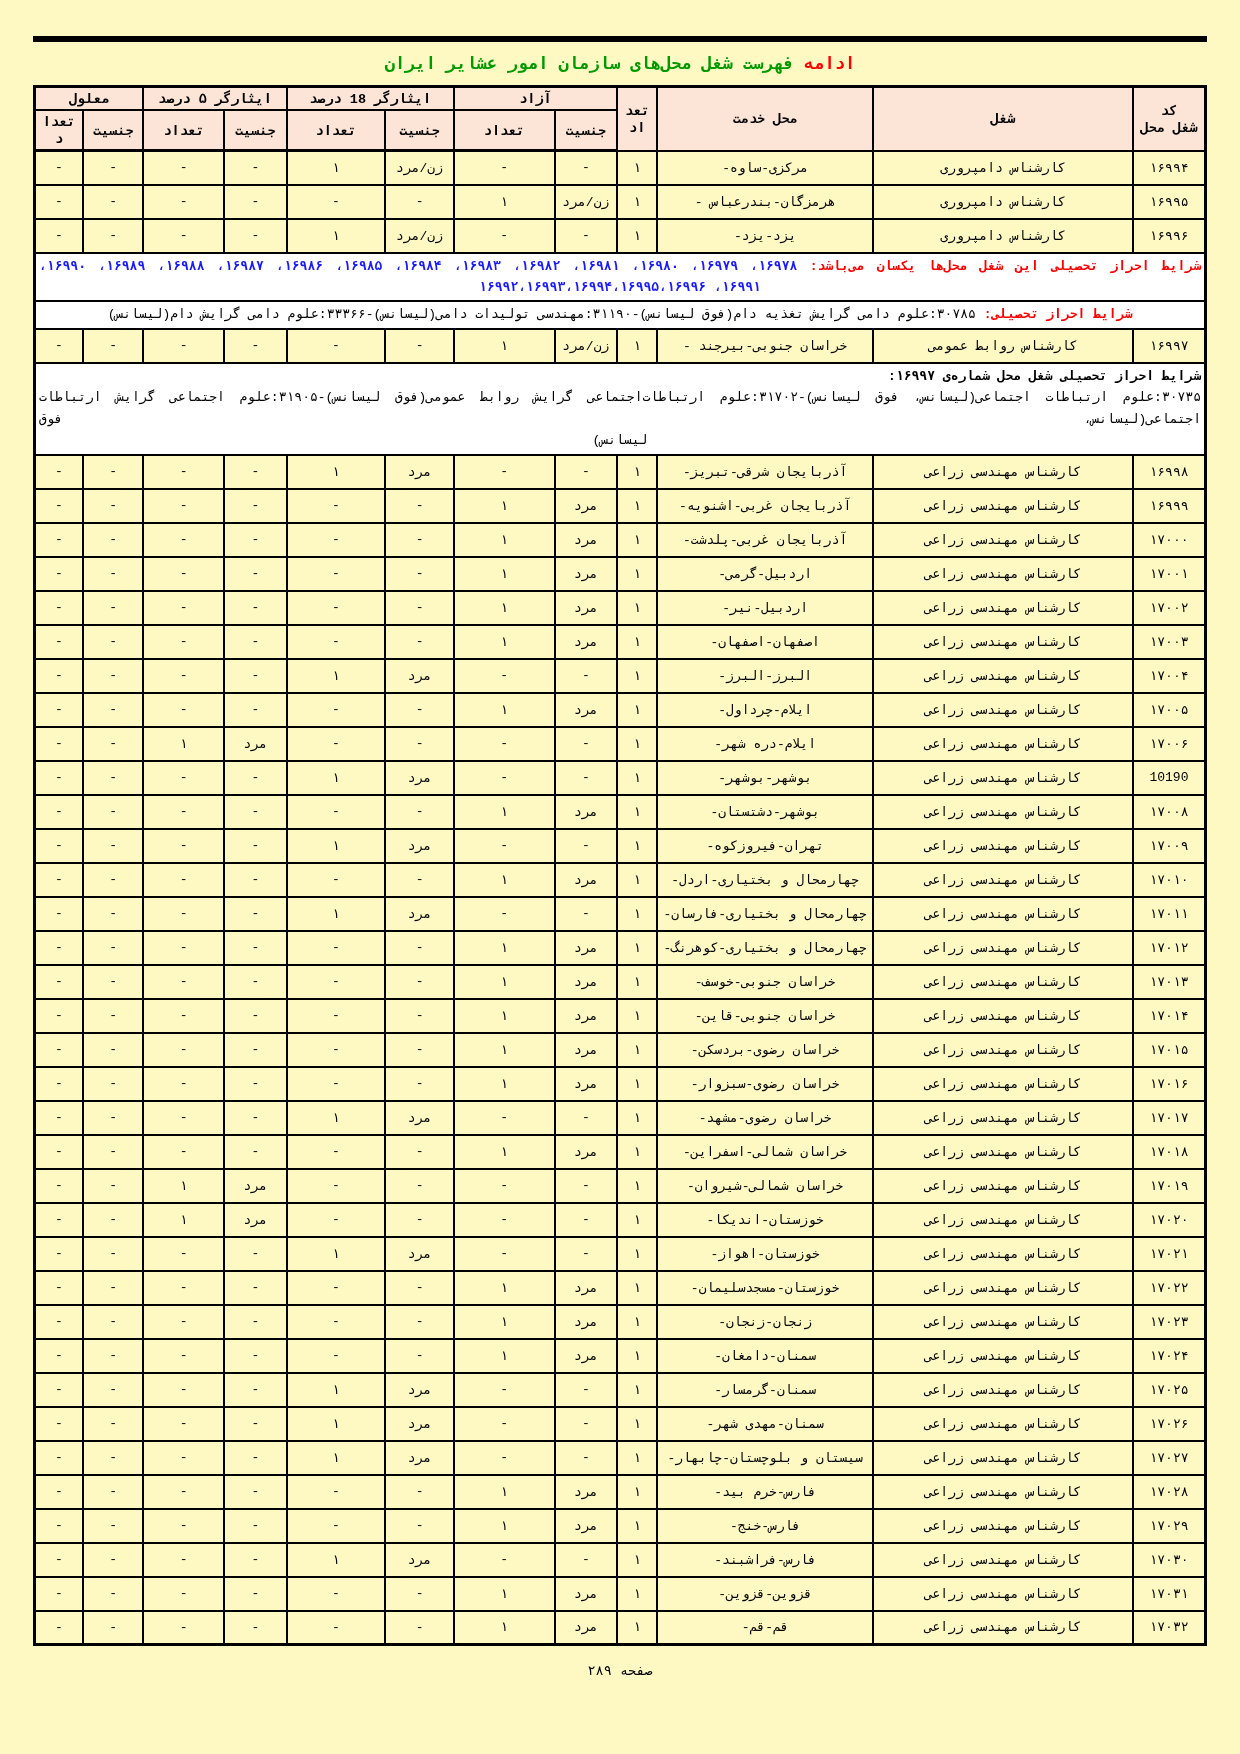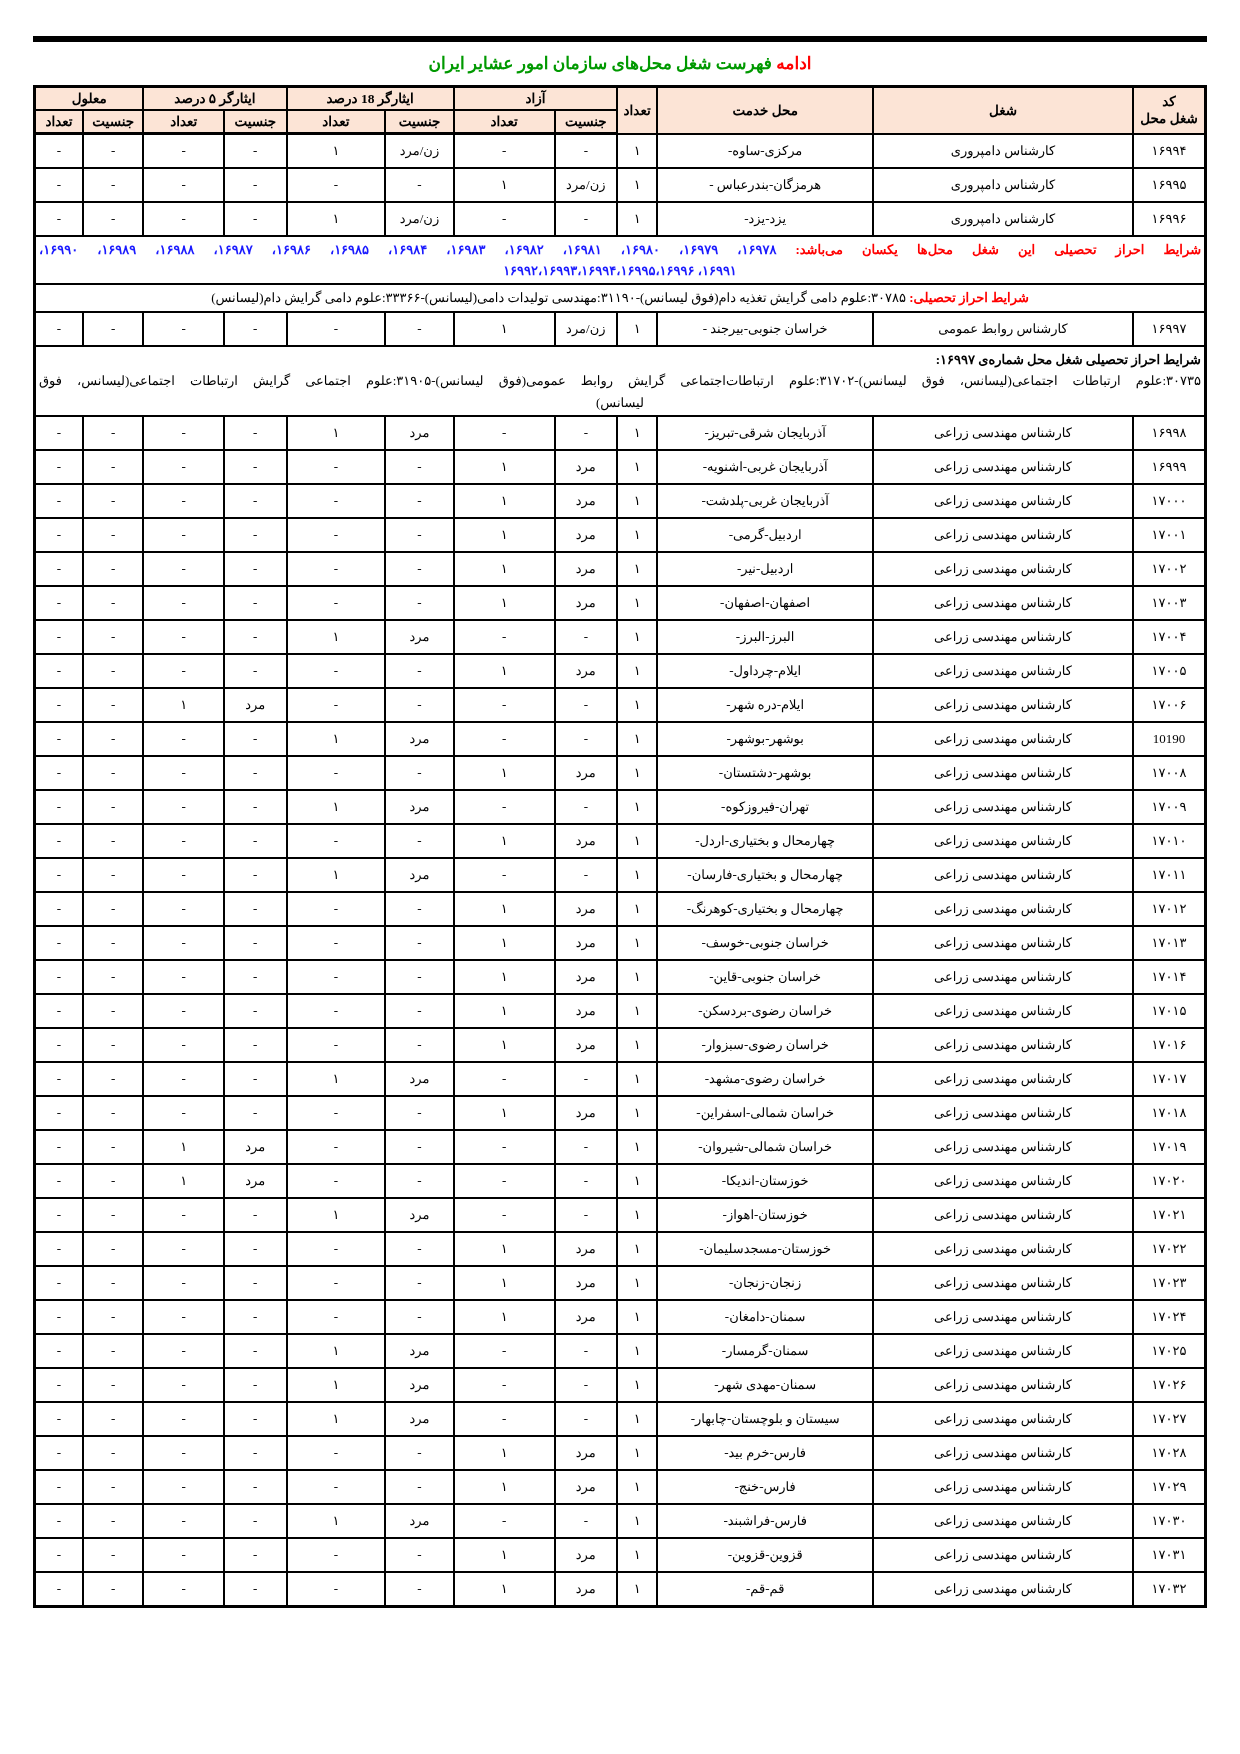--- a/index.html
+++ b/index.html
@@ -1,19 +1,19 @@
 <!DOCTYPE html>
 <html lang="fa" dir="rtl" style="--red: #ff0000; --green: #009900; --blue: #1a1aff; --header_bg: #fce4d6;"><head>
 <meta charset="utf-8">
 <style>
   html,body{margin:0;padding:0;background:#888;}
   .page{
-    width:1240px;height:1754px;background:#ffffff;margin:0 auto;
+    width:1240px;height:1754px;background:#fef9c3;margin:0 auto;
     box-sizing:border-box;padding:36px 33px 0 33px;
-    font-family:Liberation Serif, serif;direction:rtl;position:relative;
+    font-family:Liberation Mono, monospace;direction:rtl;position:relative;
   }
   .top-rule{height:6px;background:#000;}
   .title{text-align:center;font-size:17px;font-weight:bold;padding:11px 0 11px 0;}
   .c-red{color:var(--red,#f00);}
   .c-green{color:var(--green,#090);}
   .c-blue{color:var(--blue,#00f);text-align:right;}
   .c-black{color:#000;}
   .b{font-weight:bold;}
   table.jobs{
     width:100%;border-collapse:collapse;border:3px solid #000;
@@ -653,14 +653,17 @@
           <td class="g-cell">-</td>
           <td class="n-cell">-</td>
           <td class="g-cell">-</td>
           <td class="n-cell">-</td>
           <td class="g-cell">-</td>
           <td class="n-cell">-</td>
         </tr>
       </tbody>
   </table>
 
+  <div class="footer">
+    <span>صفحه ۲۸۹</span>
+  </div>
 
 </div>
 
 </body></html>

